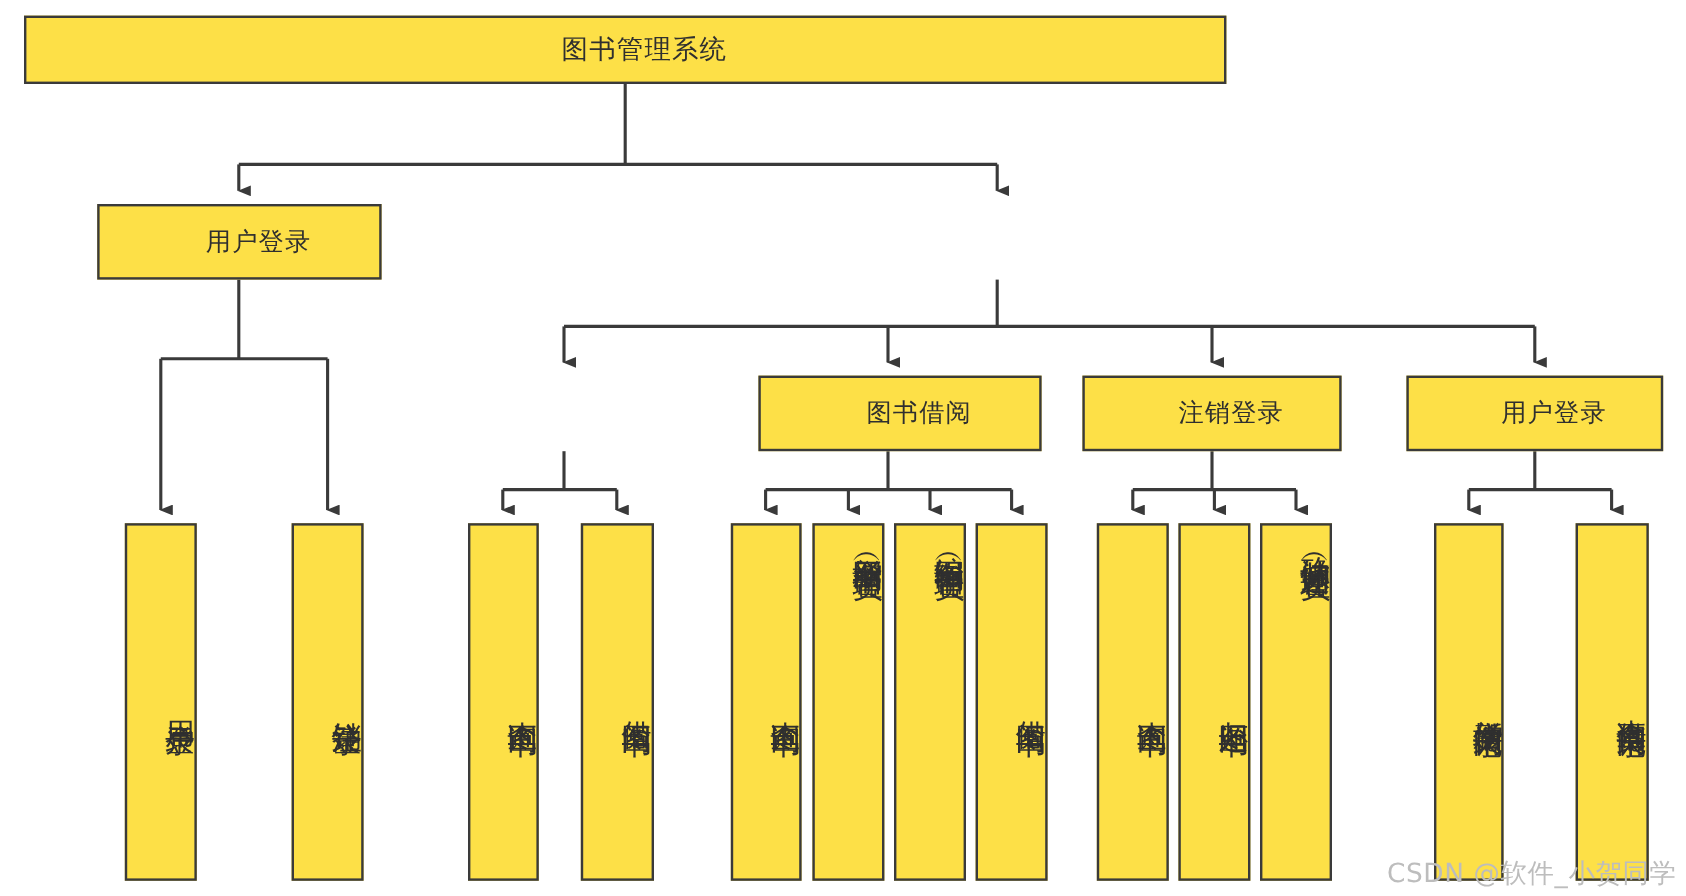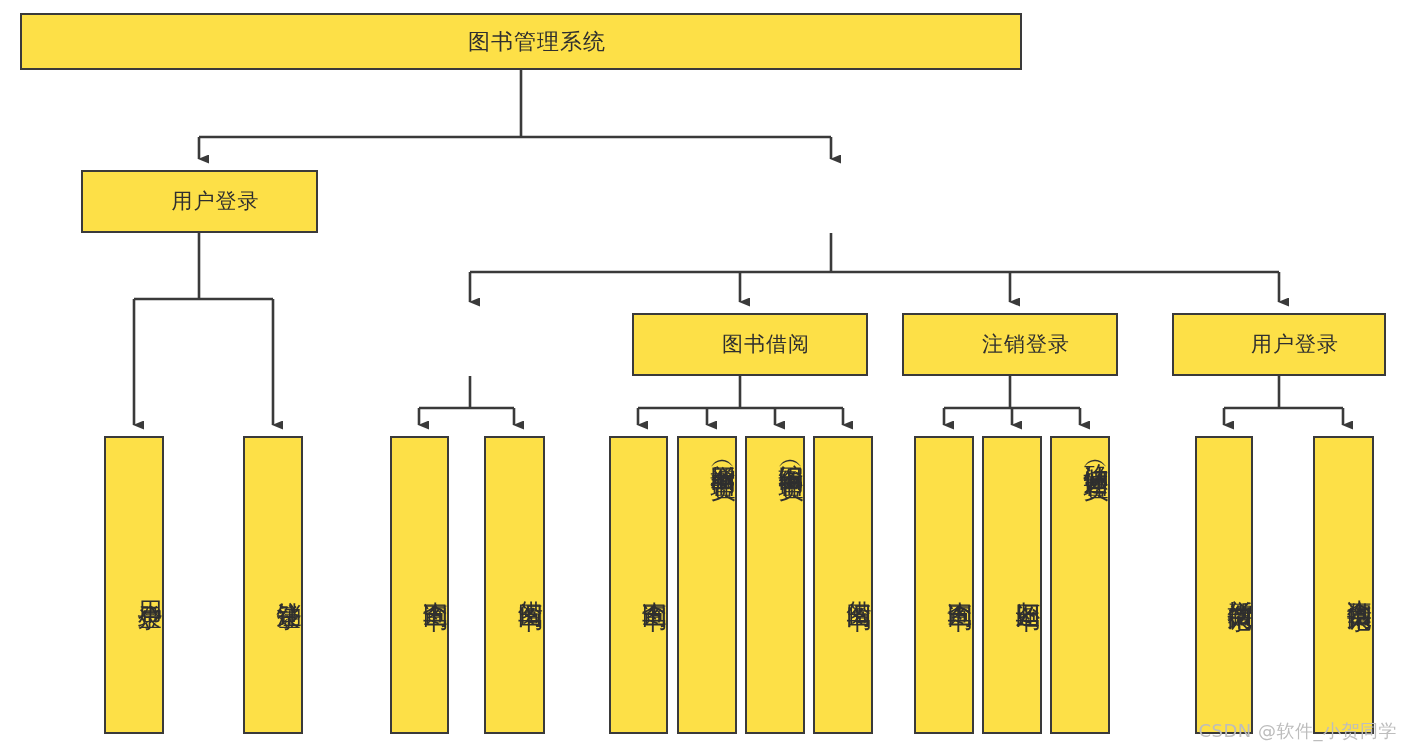--- a/index.html
+++ b/index.html
@@ -67,21 +67,21 @@
     text-align: start;
   }
   .node.vert.center-v {
     align-items: center;
     padding-top: 0;
   }
   #watermark {
     position: absolute;
     right: 8px;
     bottom: 4px;
-    font-size: 18px;
+    font-size: 22px;
     color: #bdbdbd;
     letter-spacing: 0.5px;
     white-space: nowrap;
     font-family: "DejaVu Sans", "Liberation Sans", sans-serif;
   }
 </style>
 </head>
 <body>
 
 <div id="diagram-root">

